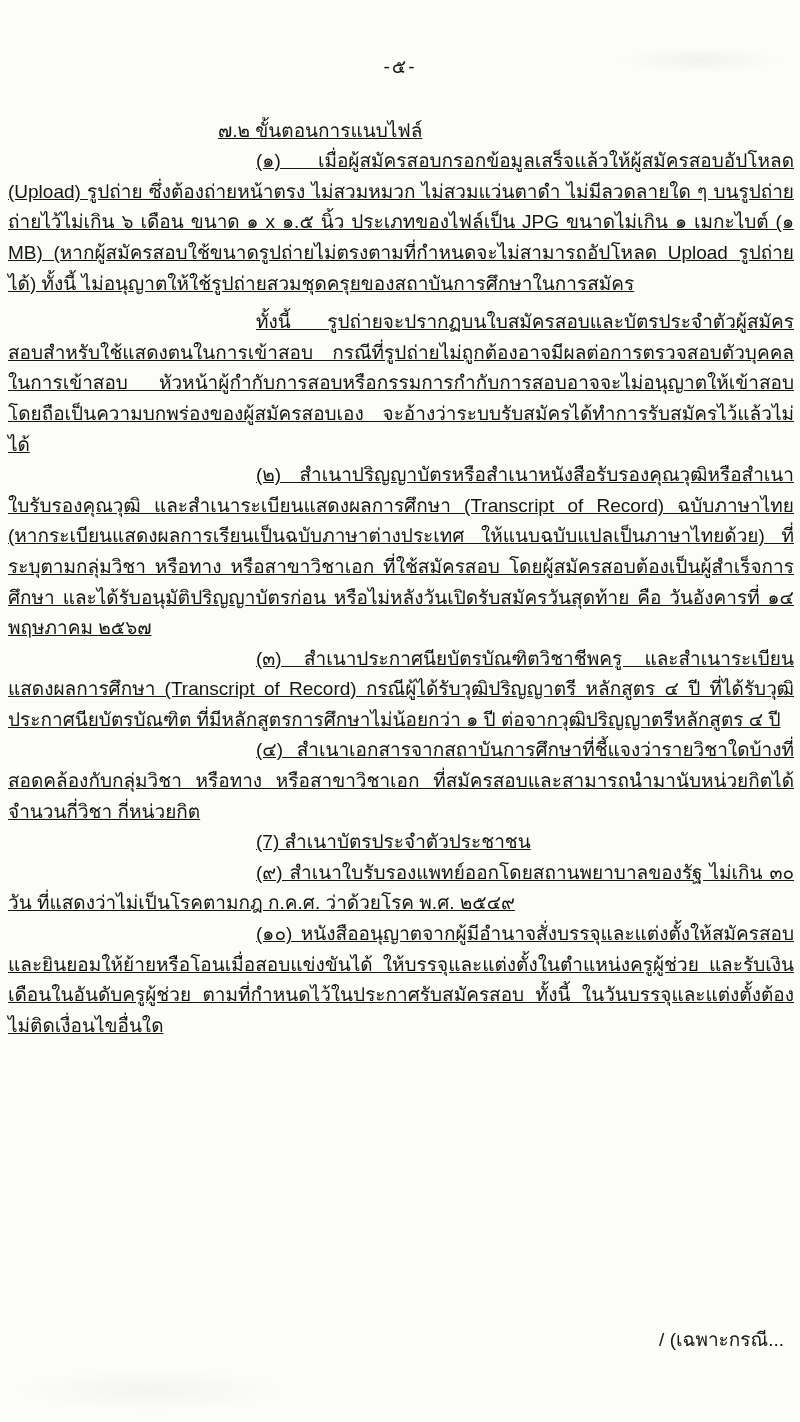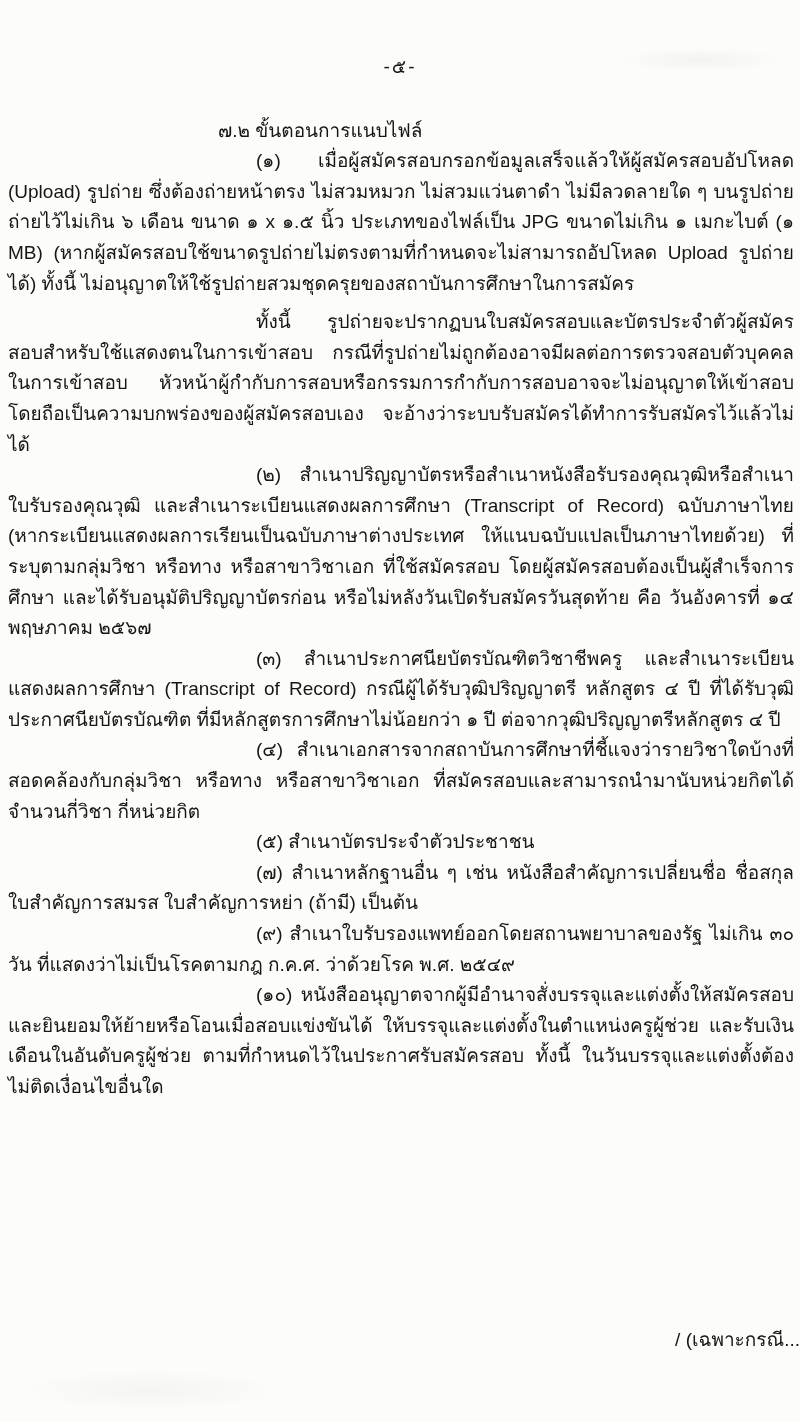--- a/index.html
+++ b/index.html
@@ -28,49 +28,49 @@
     font-size: 19px;
   }
   .content {
     padding: 33px 6px 0 8px;
   }
   .para {
     text-align: justify;
     text-indent: 248px;
     margin: 0;
     word-break: normal;
+    text-decoration: underline;
   }
   .para.heading {
     text-indent: 210px;
     text-align: left;
   }
   .para.spaced {
     margin-top: 8px;
   }
   .continuation-note {
     position: absolute;
     top: 1325px;
-    right: 0;
+    right: 16px;
     font-size: 19px;
     text-align: right;
   }
 </style>
 </head>
 <body>
 
 <div class="page">
   <div class="page-number">-๕-</div>
 
   <div class="content">
       <p class="para heading">๗.๒ ขั้นตอนการแนบไฟล์</p>
       <p class="para body">(๑) เมื่อผู้สมัครสอบกรอกข้อมูลเสร็จแล้วให้ผู้สมัครสอบอัปโหลด (Upload) รูปถ่าย ซึ่งต้องถ่ายหน้าตรง ไม่สวมหมวก ไม่สวมแว่นตาดำ ไม่มีลวดลายใด ๆ บนรูปถ่าย ถ่ายไว้ไม่เกิน ๖ เดือน ขนาด ๑ x ๑.๕ นิ้ว ประเภทของไฟล์เป็น JPG ขนาดไม่เกิน ๑ เมกะไบต์ (๑ MB) (หากผู้สมัครสอบใช้ขนาดรูปถ่ายไม่ตรงตามที่กำหนดจะไม่สามารถอัปโหลด Upload รูปถ่ายได้)  ทั้งนี้ ไม่อนุญาตให้ใช้รูปถ่ายสวมชุดครุยของสถาบันการศึกษาในการสมัคร</p>
       <p class="para body spaced">ทั้งนี้ รูปถ่ายจะปรากฏบนใบสมัครสอบและบัตรประจำตัวผู้สมัครสอบสำหรับใช้แสดงตนในการเข้าสอบ  กรณีที่รูปถ่ายไม่ถูกต้องอาจมีผลต่อการตรวจสอบตัวบุคคลในการเข้าสอบ หัวหน้าผู้กำกับการสอบหรือกรรมการกำกับการสอบอาจจะไม่อนุญาตให้เข้าสอบ โดยถือเป็นความบกพร่องของผู้สมัครสอบเอง จะอ้างว่าระบบรับสมัครได้ทำการรับสมัครไว้แล้วไม่ได้</p>
       <p class="para body">(๒) สำเนาปริญญาบัตรหรือสำเนาหนังสือรับรองคุณวุฒิหรือสำเนาใบรับรองคุณวุฒิ และสำเนาระเบียนแสดงผลการศึกษา (Transcript of Record) ฉบับภาษาไทย (หากระเบียนแสดงผลการเรียนเป็นฉบับภาษาต่างประเทศ ให้แนบฉบับแปลเป็นภาษาไทยด้วย) ที่ระบุตามกลุ่มวิชา หรือทาง หรือสาขาวิชาเอก ที่ใช้สมัครสอบ โดยผู้สมัครสอบต้องเป็นผู้สำเร็จการศึกษา และได้รับอนุมัติปริญญาบัตรก่อน หรือไม่หลังวันเปิดรับสมัครวันสุดท้าย คือ วันอังคารที่ ๑๔ พฤษภาคม ๒๕๖๗</p>
       <p class="para body">(๓) สำเนาประกาศนียบัตรบัณฑิตวิชาชีพครู และสำเนาระเบียนแสดงผลการศึกษา (Transcript of Record) กรณีผู้ได้รับวุฒิปริญญาตรี หลักสูตร ๔ ปี ที่ได้รับวุฒิประกาศนียบัตรบัณฑิต ที่มีหลักสูตรการศึกษาไม่น้อยกว่า ๑ ปี ต่อจากวุฒิปริญญาตรีหลักสูตร ๔ ปี</p>
       <p class="para body">(๔) สำเนาเอกสารจากสถาบันการศึกษาที่ชี้แจงว่ารายวิชาใดบ้างที่สอดคล้องกับกลุ่มวิชา หรือทาง หรือสาขาวิชาเอก ที่สมัครสอบและสามารถนำมานับหน่วยกิตได้ จำนวนกี่วิชา กี่หน่วยกิต</p>
-      <p class="para body">(๕) สำเนาบัตรประจำตัวประชาชน</p>
-      <p class="para body">(๗) สำเนาหลักฐานอื่น ๆ เช่น หนังสือสำคัญการเปลี่ยนชื่อ ชื่อสกุล ใบสำคัญการสมรส ใบสำคัญการหย่า (ถ้ามี) เป็นต้น</p>
+      <p class="para body">(7) สำเนาบัตรประจำตัวประชาชน</p>
       <p class="para body">(๙) สำเนาใบรับรองแพทย์ออกโดยสถานพยาบาลของรัฐ ไม่เกิน ๓๐ วัน ที่แสดงว่าไม่เป็นโรคตามกฎ ก.ค.ศ. ว่าด้วยโรค พ.ศ. ๒๕๔๙</p>
       <p class="para body">(๑๐) หนังสืออนุญาตจากผู้มีอำนาจสั่งบรรจุและแต่งตั้งให้สมัครสอบและยินยอมให้ย้ายหรือโอนเมื่อสอบแข่งขันได้ ให้บรรจุและแต่งตั้งในตำแหน่งครูผู้ช่วย และรับเงินเดือนในอันดับครูผู้ช่วย ตามที่กำหนดไว้ในประกาศรับสมัครสอบ  ทั้งนี้ ในวันบรรจุและแต่งตั้งต้องไม่ติดเงื่อนไขอื่นใด</p>
     </div>
 
   <div class="continuation-note">/ (เฉพาะกรณี...</div>
 </div>
 
 </body></html>

